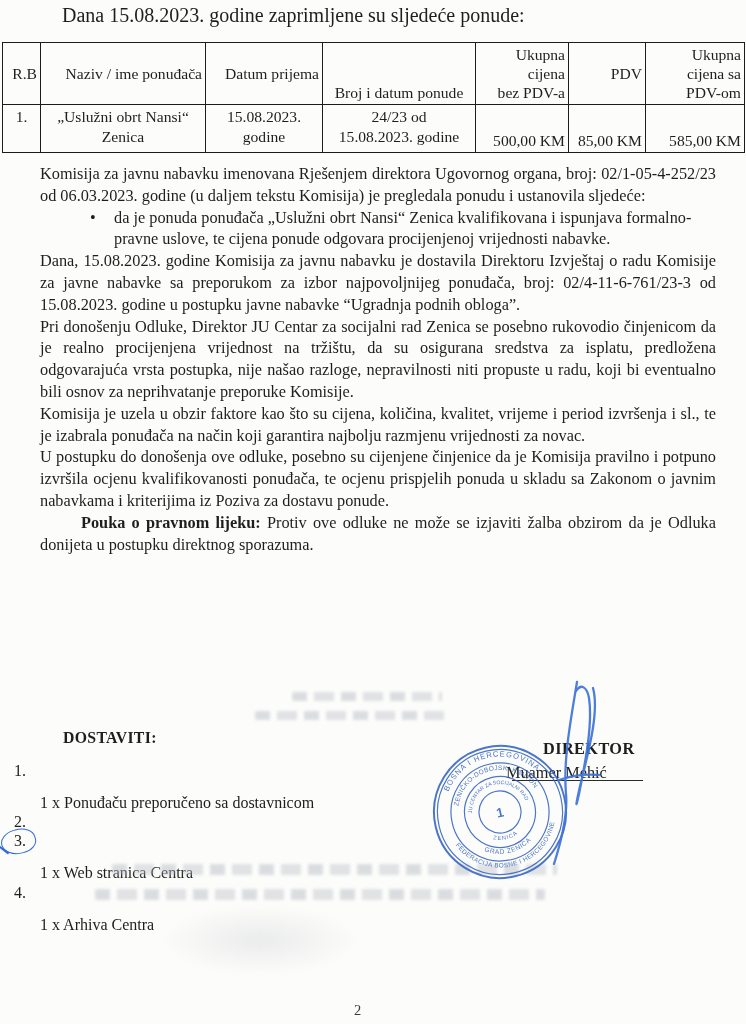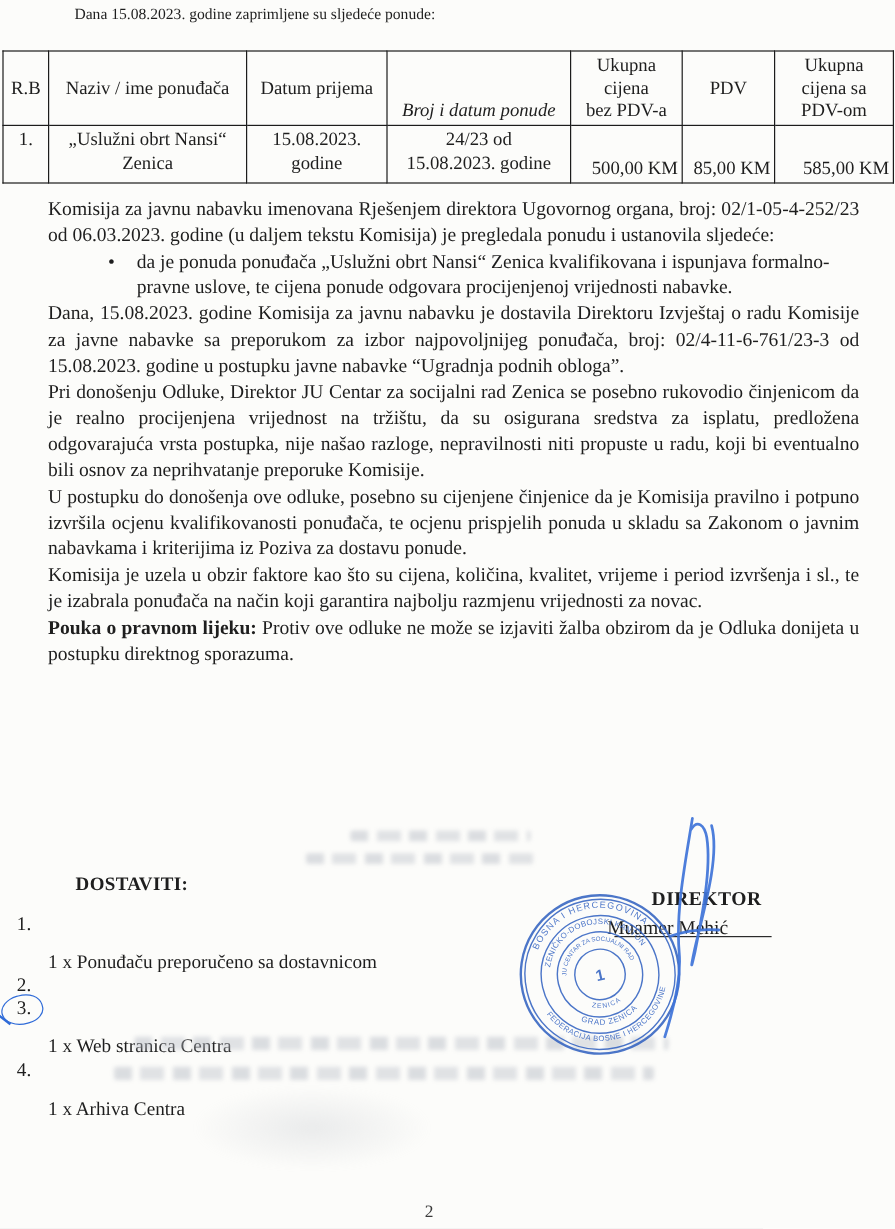--- a/index.html
+++ b/index.html
@@ -2,42 +2,42 @@
 <html><head>
 <meta charset="utf-8">
 <style>
   html,body { margin:0; padding:0; background:#e8e8e8; }
   .page {
     position:relative; width:746px; height:1024px; margin:0 auto;
     background:#fcfcfa; overflow:hidden;
     font-family:"Liberation Serif", serif; color:#1e1e1e;
   }
   
-  .intro-line { position:absolute; top:4px; left:62px; font-size:13px; }
+  .intro-line { position:absolute; top:4px; left:62px; font-size:20px; }
 
   
   .doc-table { position:absolute; top:42px; left:2px; width:742px;
     border-collapse:collapse; table-layout:fixed; font-size:15.6px; }
   .doc-table th, .doc-table td { border:1.7px solid #1c1c1c; font-weight:normal; padding:2px 3px; }
   .doc-table thead tr { height:62px; }
   .doc-table tbody tr { height:48px; }
-  .th-c { text-align:center; vertical-align:middle; white-space:pre-line; line-height:19px; }
-  .th-bottom { vertical-align:bottom; padding-bottom:5px;font-style:italic; }
+  .th-c { text-align:right; vertical-align:middle; white-space:pre-line; line-height:19px; }
+  .th-bottom { vertical-align:bottom; padding-bottom:5px; }
   .td-c { text-align:center; vertical-align:top; white-space:pre-line; line-height:20px; padding-top:2px; }
   .td-money { text-align:right; vertical-align:bottom; padding-bottom:3px; }
 
   
   .bodytext { position:absolute; top:163px; left:40px; width:676px;
     font-size:16.3px; line-height:21.8px; text-align:justify; }
   .bodytext p { margin:0; }
   .bullet-row { padding-left:50px; display:flex; gap:12px; text-align:left; }
   .bullet-glyph { width:12px; flex:none; }
   .bullet-text { flex:1; }
   .pouka { margin-top:14px; }
-  .b { font-weight:bold; }
+  .b { font-weight:bold;margin-left:41px; }
 
   
   .dostaviti-label { position:absolute; top:729px; left:63px; font-weight:bold;
     font-size:15.8px; letter-spacing:0.3px; }
   .dist-list { position:absolute; top:763px; left:14px; font-size:16px; }
   .dist-row { display:flex; margin-bottom:2.6px; line-height:16.6px; }
   .dist-num { width:26px; flex:none; position:relative; }
   .dist-text { flex:none;margin-top:32px; }
   .circle3 { position:absolute; left:-13px; top:-4px; width:33px; height:23px;
     border:1.7px solid #2f6bd8; border-radius:55% 60% 50% 65%;
@@ -119,22 +119,22 @@
   </table>
 
   <div class="bodytext">
     <p>Komisija za javnu nabavku imenovana Rješenjem direktora Ugovornog organa, broj: 02/1-05-4-252/23 od 06.03.2023. godine (u daljem tekstu Komisija)  je pregledala ponudu i ustanovila sljedeće:</p>
     <div class="bullet-row">
       <span class="bullet-glyph">•</span>
       <span class="bullet-text">da je ponuda ponuđača „Uslužni obrt Nansi“ Zenica kvalifikovana i ispunjava formalno-pravne uslove, te cijena ponude odgovara procijenjenoj vrijednosti nabavke.</span>
     </div>
     <p>Dana, 15.08.2023. godine Komisija za javnu nabavku je dostavila Direktoru Izvještaj o radu Komisije za javne nabavke sa preporukom za izbor najpovoljnijeg ponuđača, broj: 02/4-11-6-761/23-3 od 15.08.2023. godine u postupku javne nabavke “Ugradnja podnih obloga”.</p>
     <p>Pri donošenju Odluke, Direktor JU Centar za socijalni rad Zenica se posebno rukovodio činjenicom da je realno procijenjena vrijednost na tržištu, da su osigurana sredstva za isplatu, predložena odgovarajuća vrsta postupka, nije našao razloge, nepravilnosti niti propuste u radu, koji bi eventualno bili osnov za neprihvatanje  preporuke Komisije.</p>
+    <p>Komisija je uzela u obzir faktore kao što su cijena, količina,  kvalitet,  vrijeme i period izvršenja i sl., te je izabrala ponuđača na način koji garantira najbolju razmjenu vrijednosti za novac.</p>
     <p>U postupku do donošenja ove odluke, posebno su cijenjene činjenice da je Komisija pravilno i potpuno izvršila ocjenu kvalifikovanosti ponuđača, te ocjenu prispjelih ponuda u skladu sa Zakonom o javnim nabavkama i kriterijima iz Poziva za dostavu ponude.</p>
-    <p>Komisija je uzela u obzir faktore kao što su cijena, količina,  kvalitet,  vrijeme i period izvršenja i sl., te je izabrala ponuđača na način koji garantira najbolju razmjenu vrijednosti za novac.</p>
     <p class="pouka"><span class="b">Pouka o pravnom lijeku:</span><span> Protiv ove odluke ne može se izjaviti žalba obzirom da je Odluka donijeta u postupku direktnog sporazuma.</span></p>
   </div>
 
   <div class="dostaviti-label">DOSTAVITI:</div>
 
   <div class="dist-list">
     <div class="dist-row">
       <span class="dist-num">1.</span>
       <span class="dist-text">1 x Ponuđaču preporučeno sa dostavnicom</span>
     </div>

